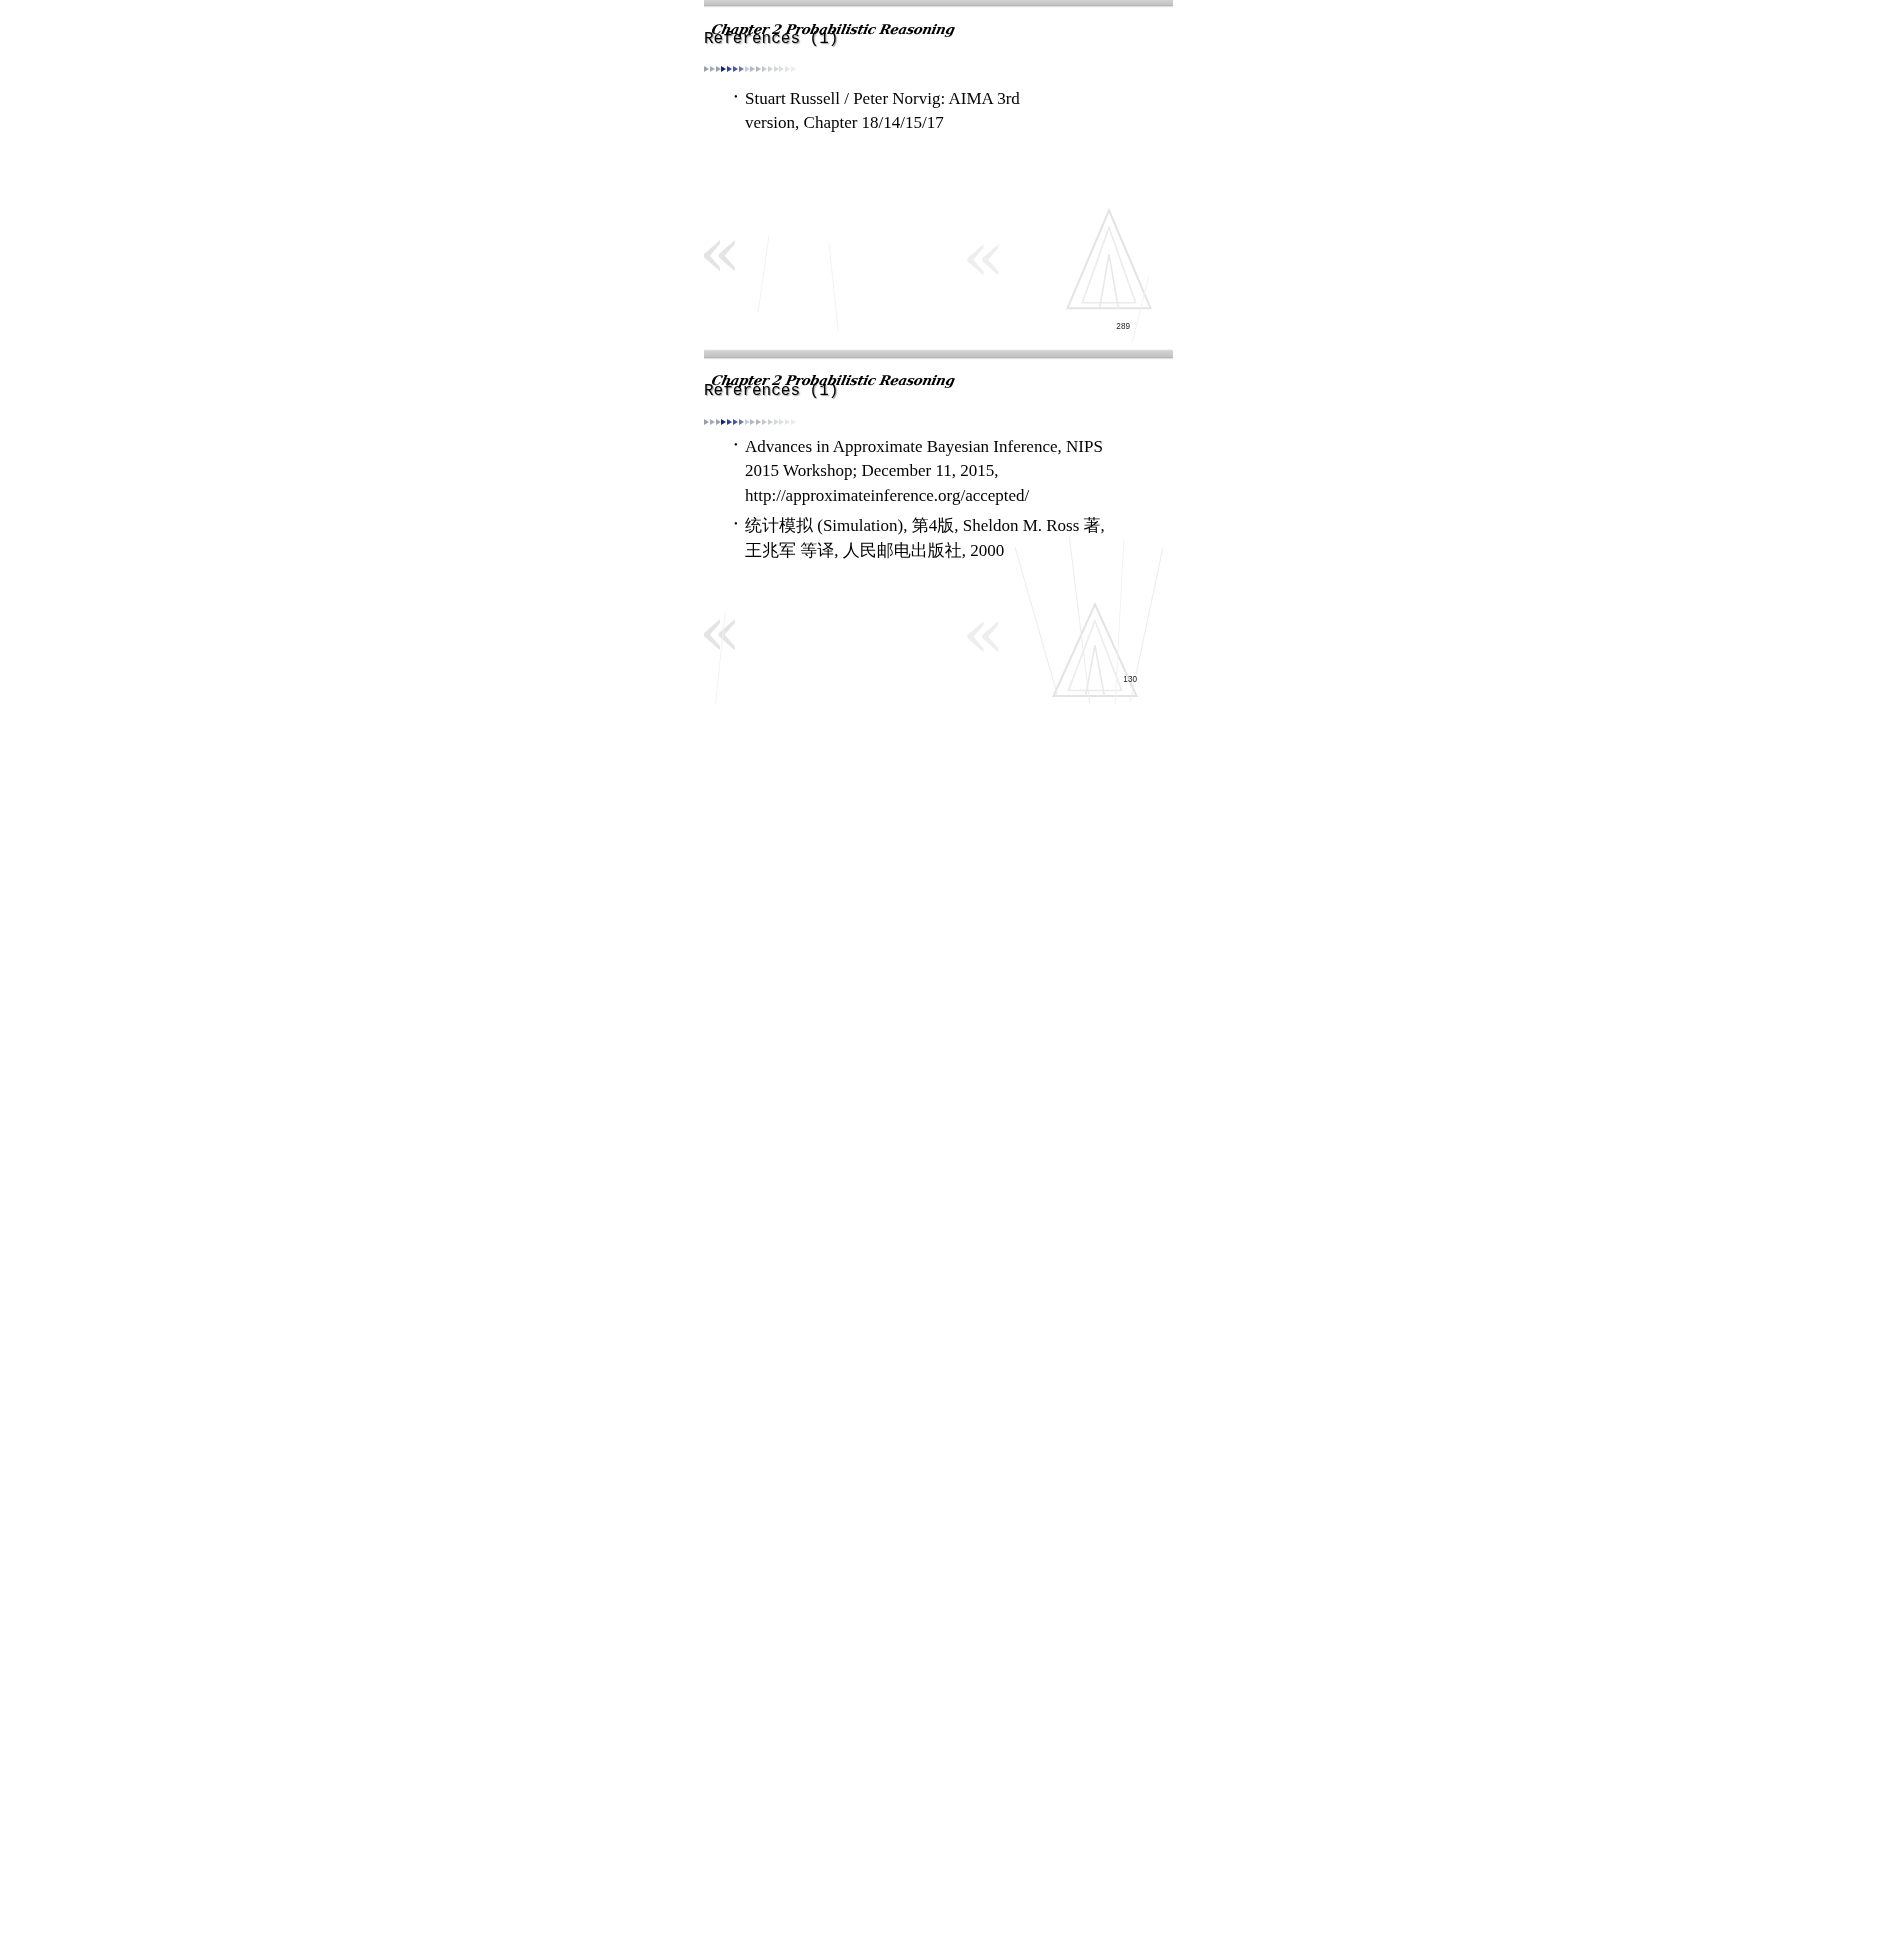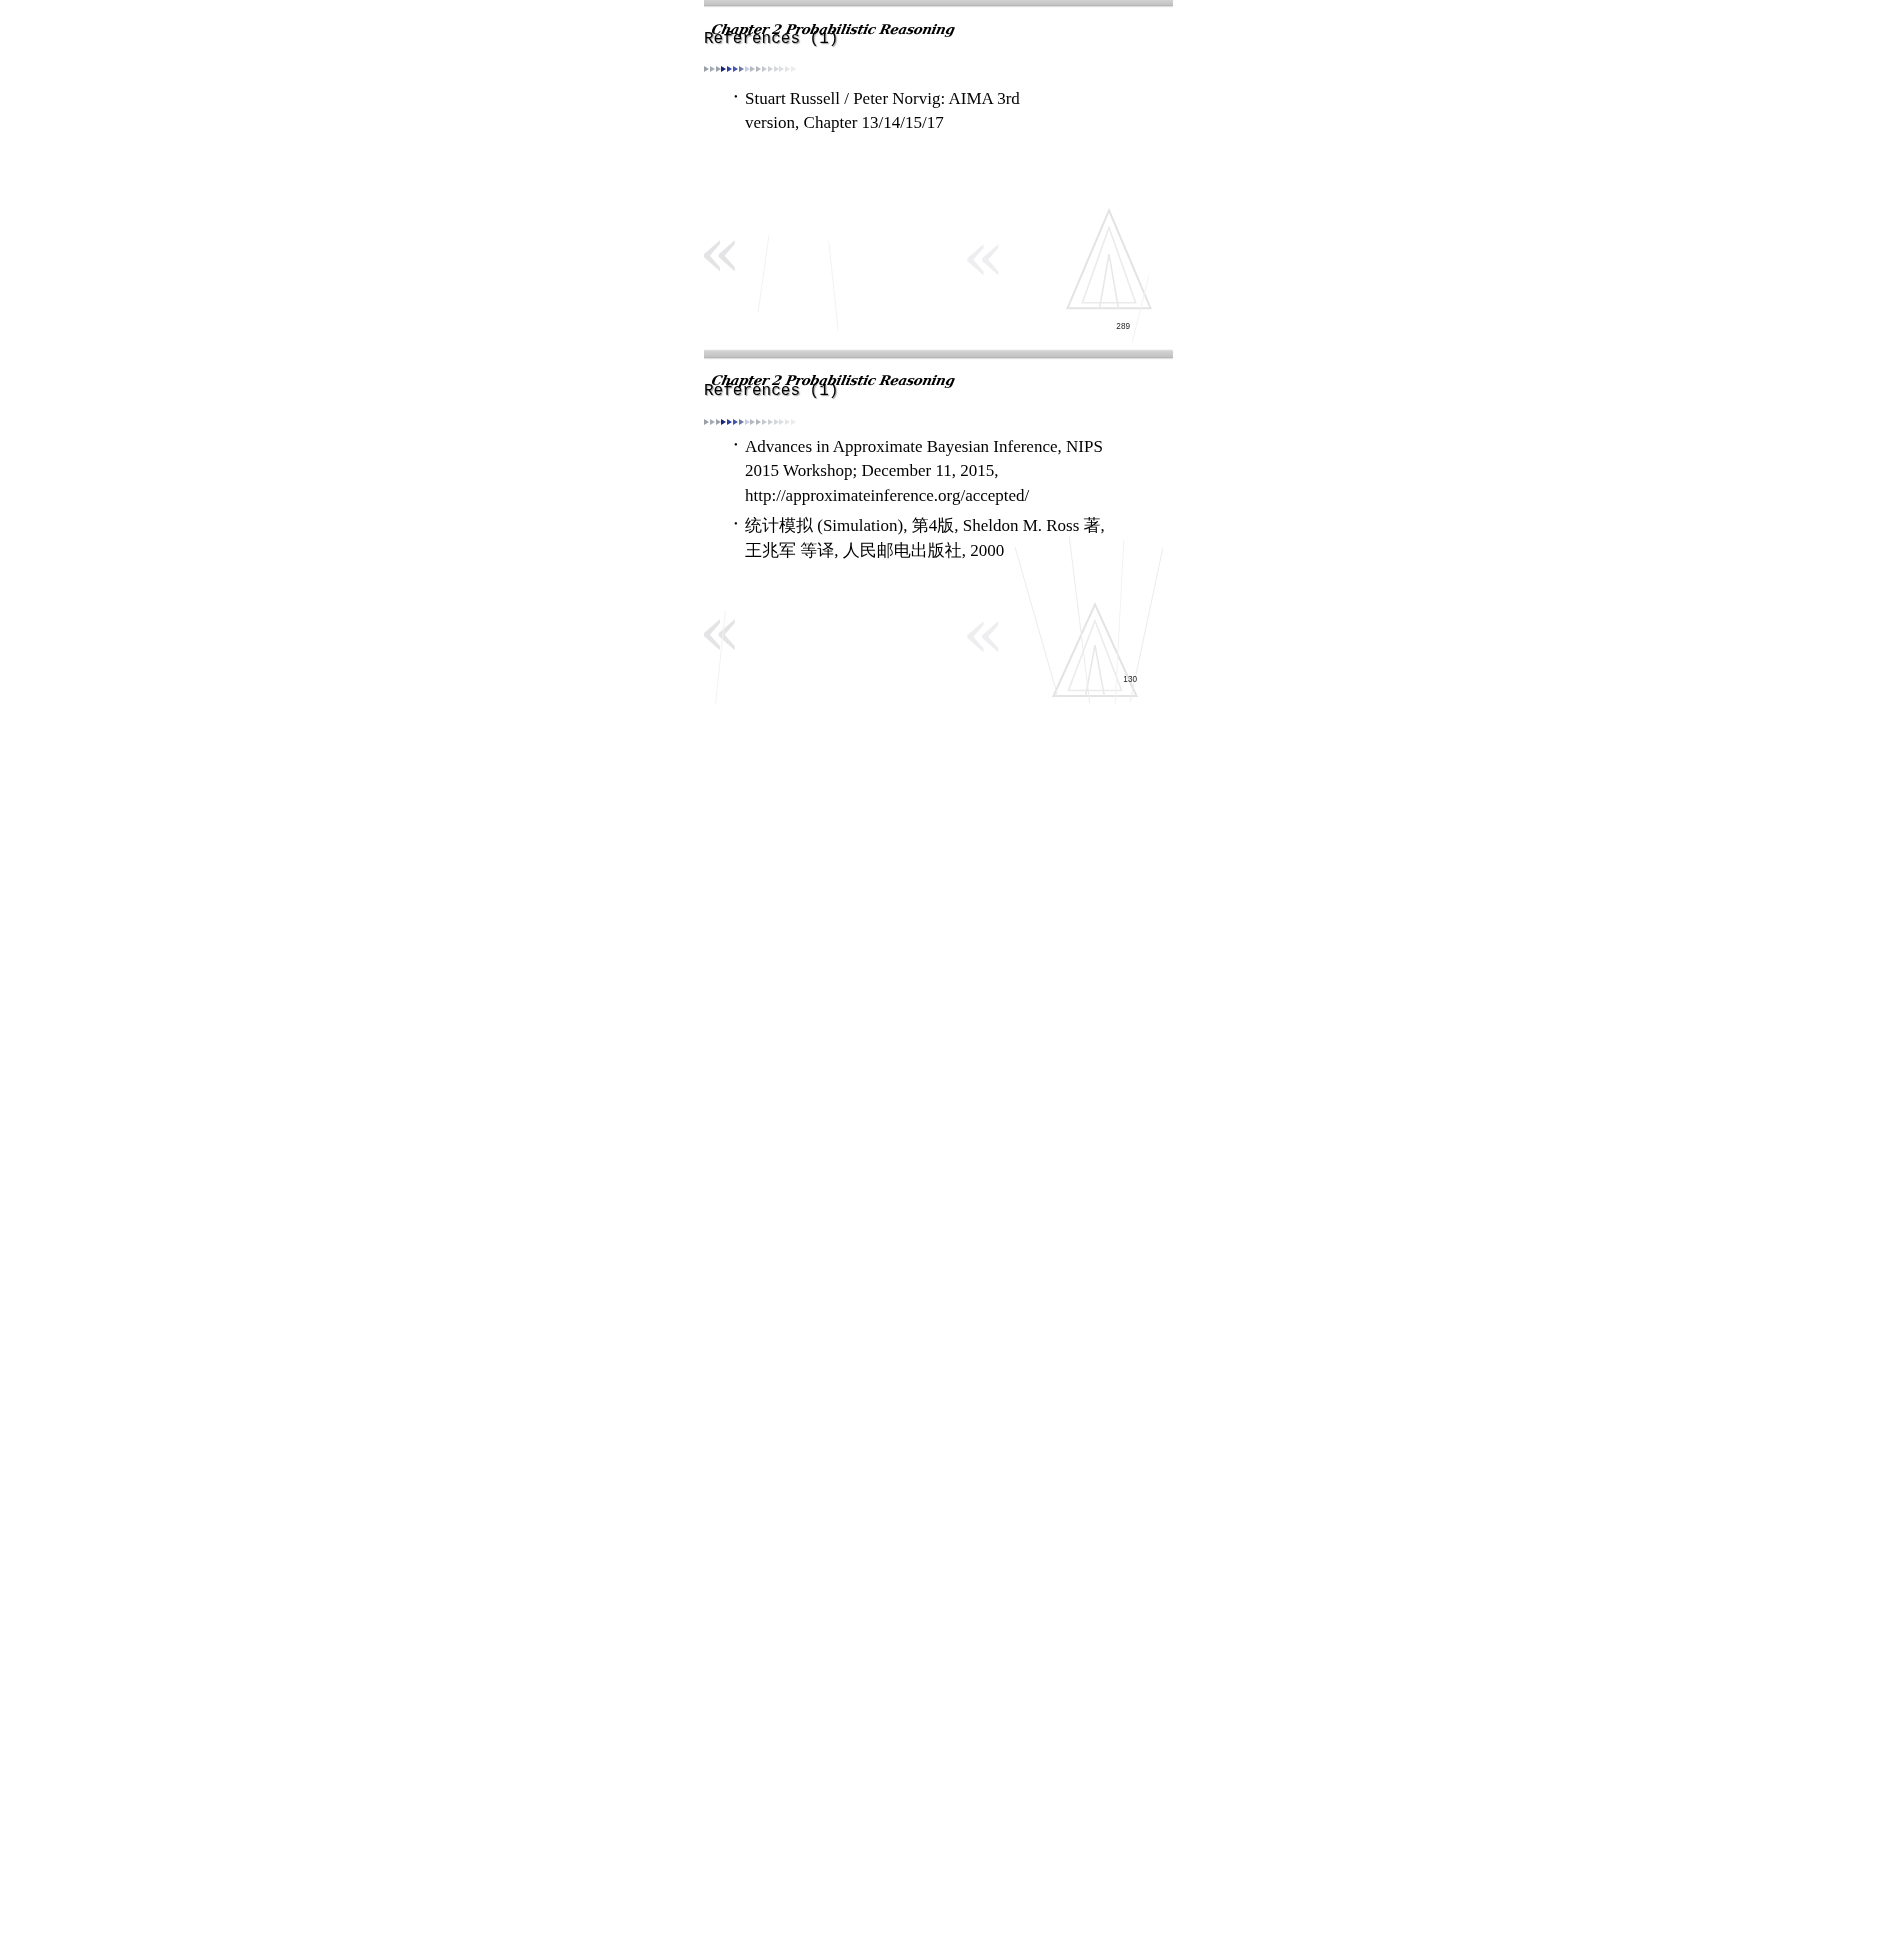--- a/index.html
+++ b/index.html
@@ -61,21 +61,21 @@
   <div class="streak faint" style="left:436px;top:274px;height:70px;transform:rotate(14deg);"></div>
 
   <div class="chap" style="top:21.5px;"><span>Chapter 2 Probabilistic Reasoning</span></div>
 
   <div class="title" style="top:30px;"><span>References (1)</span></div>
 
   <div class="arrows" style="top:66px;"><span class="tri" style="border-left-color: rgb(154, 160, 170);"></span><span class="tri" style="border-left-color: rgb(167, 171, 180);"></span><span class="tri" style="border-left-color: rgb(157, 162, 172);"></span><span class="tri" style="border-left-color: rgb(27, 36, 115);"></span><span class="tri" style="border-left-color: rgb(46, 63, 159);"></span><span class="tri" style="border-left-color: rgb(68, 88, 170);"></span><span class="tri" style="border-left-color: rgb(109, 120, 166);"></span><span class="tri" style="border-left-color: rgb(199, 205, 228);"></span><span class="tri" style="border-left-color: rgb(182, 185, 192);"></span><span class="tri" style="border-left-color: rgb(178, 181, 188);"></span><span class="tri" style="border-left-color: rgb(197, 200, 206);"></span><span class="tri" style="border-left-color: rgb(205, 208, 213);"></span><span class="tri" style="border-left-color: rgb(213, 215, 219);"></span><span class="tri" style="border-left-color: rgb(220, 222, 225);"></span><span class="tri" style="border-left-color: rgb(227, 228, 231);"></span><span class="tri" style="border-left-color: rgb(234, 235, 237);"></span></div>
 
   <ul class="blist" style="top:87px;">
       <li><span>Stuart Russell / Peter Norvig: AIMA 3rd
-version, Chapter 13/14/15/17</span></li>
+version, Chapter 18/14/15/17</span></li>
     </ul>
 
   <div class="pagenum" style="top:322px;right:43px;"><span>289</span></div>
 
   <div class="hbar mid"></div>
 
   <div class="wm guillemet" style="left:-5.5px;top:596px;">«</div>
   <div class="wm guillemet light" style="left:258px;top:598px;">«</div>
   <svg class="wm-tri" style="left:344px;top:602px;" width="94" height="98" viewBox="0 0 240 250">
     <path d="M120 6 L14 240 L226 240 Z" fill="none" stroke="#e3e3e5" stroke-width="5"></path>

